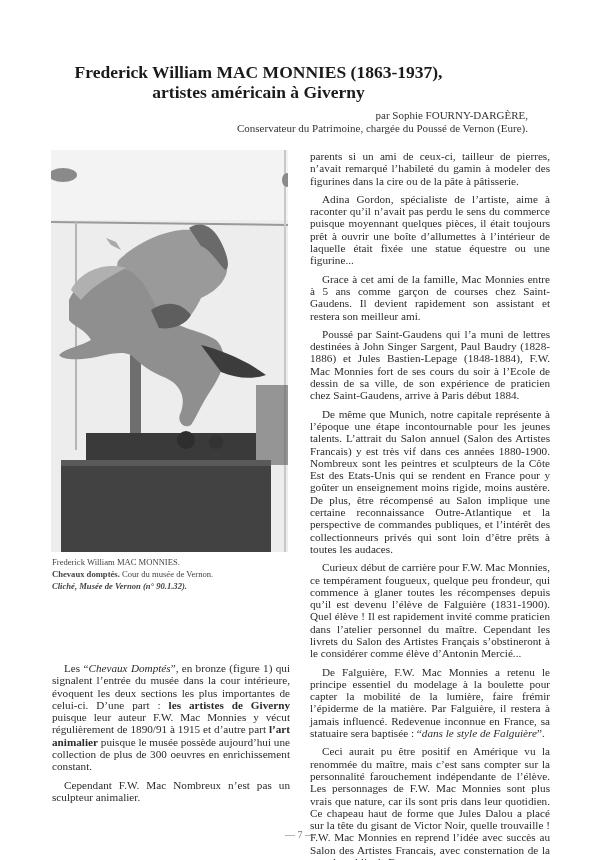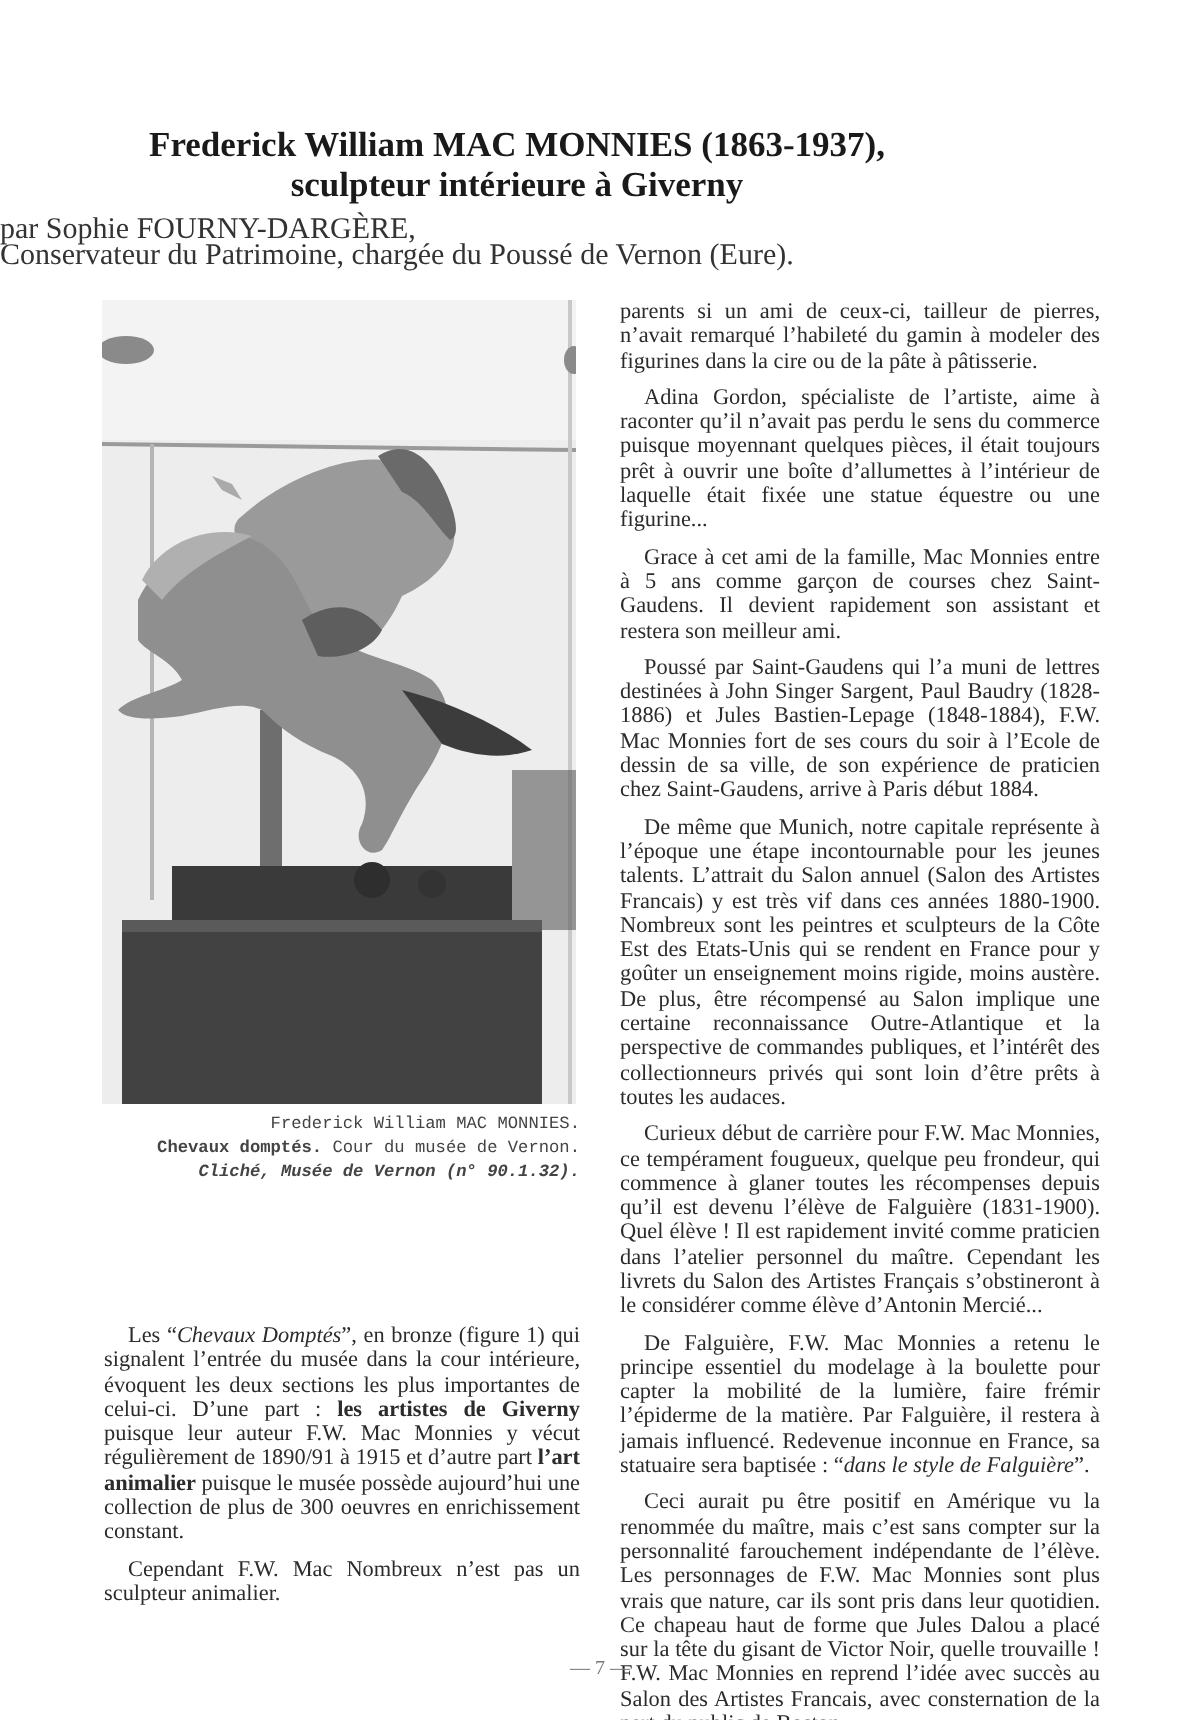--- a/index.html
+++ b/index.html
@@ -5,50 +5,50 @@
   html, body { margin: 0; padding: 0; }
   body {
     width: 600px; height: 860px; background: #ffffff; position: relative; overflow: hidden;
     font-family: "Liberation Serif", "DejaVu Serif", serif; color: #2a2a2a;
   }
   .title {
     position: absolute; left: 0; width: 517px; top: 62px; text-align: center;
     font-weight: bold; font-size: 17.5px; line-height: 20px; color: #1a1a1a;
   }
   .byline {
-    position: absolute; left: 0; width: 528px; top: 109px; text-align: left;
-    font-size: 15px; line-height: 12.5px; color: #333;
+    position: absolute; left: 0; width: 528px; top: 109px; text-align: right;
+    font-size: 11px; line-height: 12.5px; color: #333;
   }
   .col {
     position: absolute; font-size: 11.2px; line-height: 12.3px; text-align: justify;
     color: #2b2b2b; hyphens: manual;
   }
   .col p { margin: 0 0 6px 0; text-indent: 12px; }
   .col-left { left: 52px; width: 238px; top: 662px; }
   .col-right { left: 310px; width: 240px; top: 150px; }
   .photo {
     position: absolute; left: 51px; top: 150px; width: 237px; height: 402px;
     background: #eeeeee; overflow: hidden;
   }
   .caption {
-    position: absolute; left: 52px; width: 238px; top: 556px; text-align: right;
-    font-size: 8.6px; line-height: 12px; color: #444; font-family: Liberation Mono, monospace;
+    position: absolute; left: 52px; width: 238px; top: 556px; text-align: left;
+    font-size: 8.6px; line-height: 12px; color: #444;
   }
   .caption .l3 { font-style: italic; font-weight: bold; }
   .page-num {
     position: absolute; left: 0; width: 600px; top: 829px; text-align: center;
     font-size: 10px; color: #777;
   }
 </style>
 </head>
 <body>
 
 <div class="title">
   <div>Frederick William MAC MONNIES (1863-1937),</div>
-  <div>sculpteur intérieure à Giverny</div>
+  <div>artistes américain à Giverny</div>
 </div>
 
 <div class="byline">
   <div>par Sophie FOURNY-DARGÈRE,</div>
   <div>Conservateur du Patrimoine, chargée du Poussé de Vernon (Eure).</div>
 </div>
 
 <div class="photo" aria-label="Photograph of the bronze sculpture Chevaux domptés">
   <svg width="237" height="402" viewBox="0 0 237 402">
     <rect x="0" y="0" width="237" height="402" fill="#ededed"></rect>

